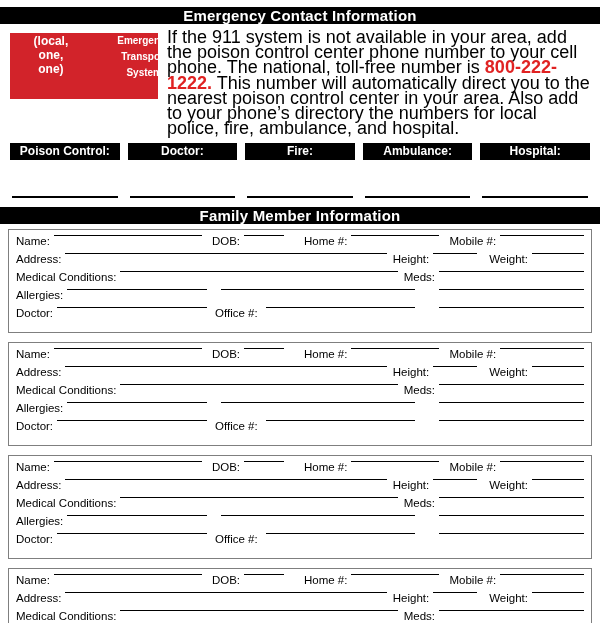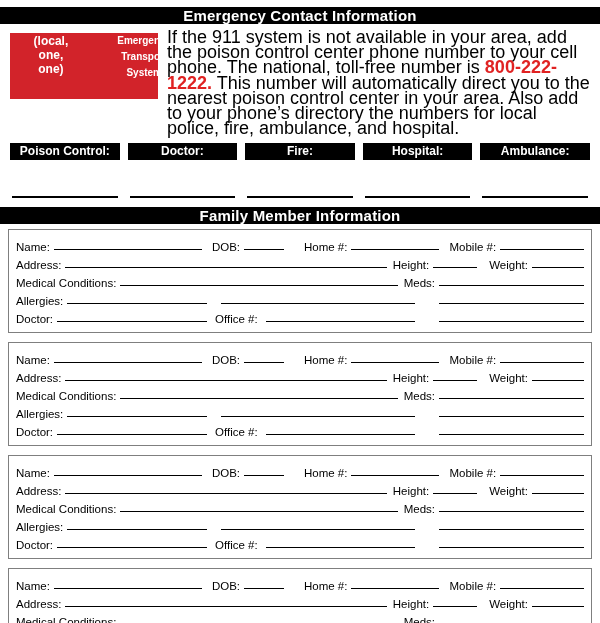--- a/index.html
+++ b/index.html
@@ -38,21 +38,21 @@
   .contact-lines { display: flex; gap: 12px; margin: 36px 12px 0; }
   .contact-line { flex: 1; height: 0; border-bottom: 2px solid #000; }
 
   
   #members { margin: 5px 8px 0; }
   .member {
     border: 1px solid #7f7f7f; height: 97px;
     padding: 5px 7px 0; margin-bottom: 9px;
     box-sizing: content-box;
   }
-  .row { display: flex; align-items: flex-end; height: 18px; font-size: 11.5px; }
+  .row { display: flex; align-items: flex-start; height: 18px; font-size: 11.5px; }
   .lbl { white-space: nowrap; margin-right: 4px; }
   .line { height: 0; border-bottom: 1.4px solid #000; margin-bottom: 3px; }
   .grow { flex: 1; }
   .w-name   { width: 148px; margin-right: 10px; }
   .w-dob    { width: 40px;  margin-right: 20px; }
   .w-home   { width: 88px;  margin-right: 10px; }
   .w-height { width: 44px;  margin-right: 12px; }
   .w-weight { width: 52px; }
   .w-right  { width: 145px; }
   .w-allerg { width: 140px; margin-right: 14px; }
@@ -76,22 +76,22 @@
       <div class="n911-sub">(local, one, one)</div>
       <div class="n911-cap">Emergency Transport System</div>
     </div>
     <p class="intro-text"><span>If the 911 system is not available in your area, add the poison control center phone number to your cell phone. The national, toll-free number is </span><span class="phone" style="color: rgb(224, 34, 34);">800-222-1222.</span><span> This number will automatically direct you to the nearest poison control center in your area. Also add to your phone’s directory the numbers for local police, fire, ambulance, and hospital.</span></p>
   </div>
 
   <div class="contact-labels">
     <div class="contact-label">Poison Control:</div>
     <div class="contact-label">Doctor:</div>
     <div class="contact-label">Fire:</div>
+    <div class="contact-label">Ambulance:</div>
     <div class="contact-label">Hospital:</div>
-    <div class="contact-label">Ambulance:</div>
   </div>
 
   <div class="contact-lines">
     <div class="contact-line"></div>
     <div class="contact-line"></div>
     <div class="contact-line"></div>
     <div class="contact-line"></div>
     <div class="contact-line"></div>
   </div>
 

